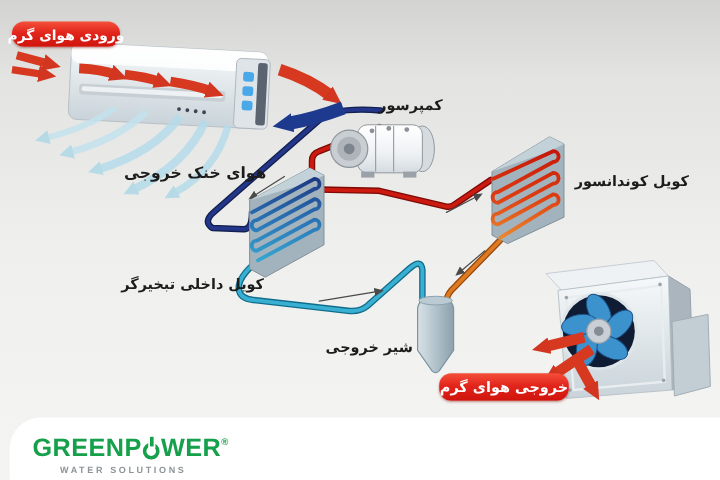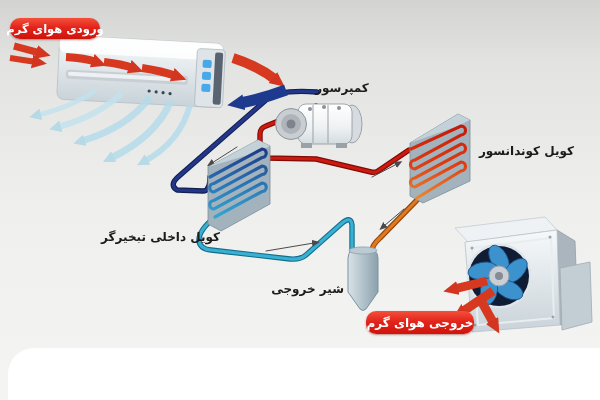--- a/index.html
+++ b/index.html
@@ -205,20 +205,25 @@
         <circle cx="553" cy="317" r="1.5" fill="#9aa4ac"></circle>
     </g>
     <g fill="none">
       <path d="M487,281 L454,289" stroke="#d6391f" stroke-width="9" marker-end="url(#mRed)"></path>
       <path d="M493,291 L462,312" stroke="#d6391f" stroke-width="9" marker-end="url(#mRed)"></path>
       <path d="M479,297 L494,324" stroke="#d6391f" stroke-width="9" marker-end="url(#mRed)"></path>
     </g>
   </svg>
 
   <div class="whiteband"></div>
+  <div class="logo">
+    <div class="brand"><span>GREENP</span><span class="pwr"></span><span>WER</span><sup>®</sup></div>
+    <div class="tagline">WATER SOLUTIONS</div>
+  </div>
 
   <div class="badge badge-in">ورودی هوای گرم</div>
   <div class="badge badge-out">خروجی هوای گرم</div>
+  <div class="lbl lbl-cool">هوای خنک خروجی</div>
   <div class="lbl lbl-comp">کمپرسور</div>
   <div class="lbl lbl-cond">کویل کوندانسور</div>
   <div class="lbl lbl-evap">کویل داخلی تبخیرگر</div>
   <div class="lbl lbl-exp">شیر خروجی</div>
 </div>
 
 </body></html>

